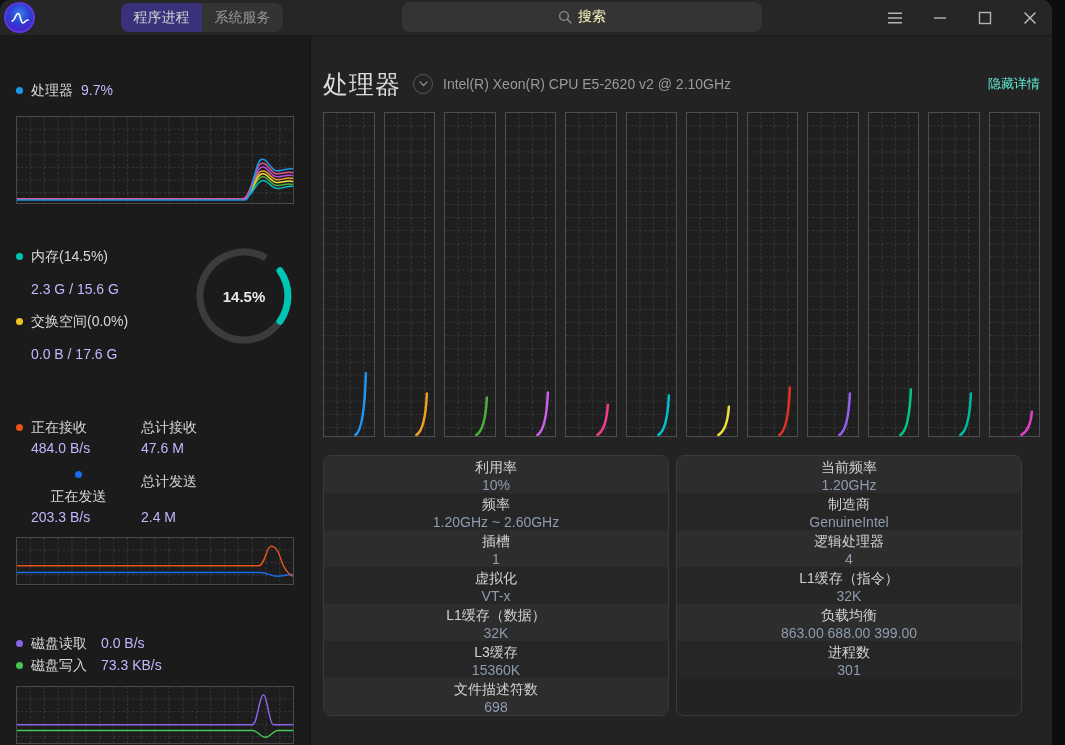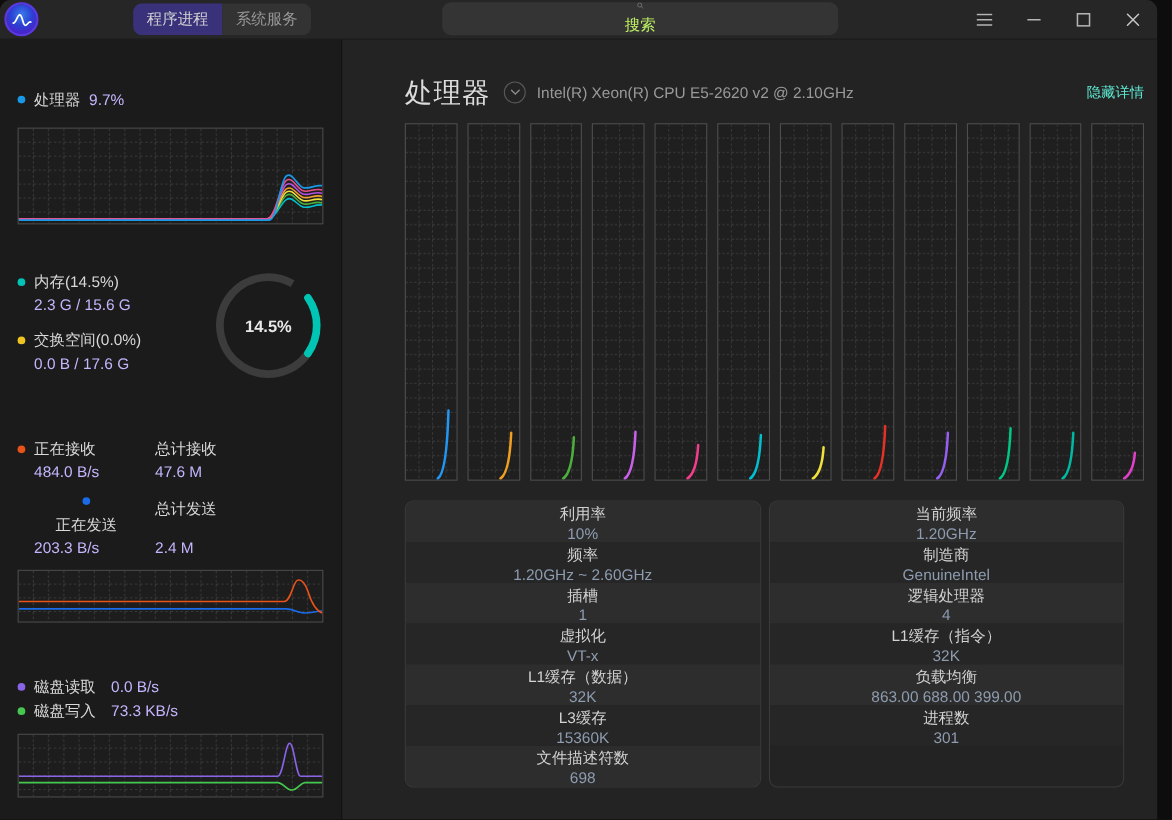--- a/index.html
+++ b/index.html
@@ -9,41 +9,41 @@
   
   .titlebar{height:36px;background:#262626;display:flex;align-items:center;position:relative;flex:0 0 36px;border-bottom:1px solid #1a1a1a;box-sizing:border-box;}
   .app-icon{width:31px;height:31px;border-radius:50%;margin-left:4px;position:relative;flex:0 0 31px;
     background:radial-gradient(circle at 50% 35%, #3a7de8 0%, #2b3fd4 45%, #4a22c8 78%, #6a35e8 100%);
     border:2px solid #5a3ae0;box-sizing:border-box;display:flex;align-items:center;justify-content:center;}
   .tabs{display:flex;margin-left:86px;border-radius:8px;overflow:hidden;height:29px;}
   .tab{width:81px;display:flex;align-items:center;justify-content:center;font-size:14px;cursor:default;}
   .tab.active{background:#39317a;color:#d2d2d2;}
   .tab.inactive{background:#333333;color:#989898;}
   .search{position:absolute;left:402px;top:2px;width:360px;height:30px;background:#343434;border-radius:8px;
-    display:flex;align-items:center;justify-content:center;gap:6px;color:#bef264;font-size:14px;flex-direction:column;}
+    display:flex;align-items:center;justify-content:center;gap:6px;color:#fef9c3;font-size:14px;}
   .win-controls{margin-left:auto;display:flex;height:36px;}
   .win-btn{width:45px;height:36px;display:flex;align-items:center;justify-content:center;}
 
   
-  .body{flex:1;display:flex;min-height:0;gap:45px;}
+  .body{flex:1;display:flex;min-height:0;}
   .sidebar{width:311px;flex:0 0 311px;background:#1b1b1b;border-right:1px solid #121212;box-sizing:border-box;padding:0 16px;}
   .main{flex:1;background:#232323;padding:0 12px;box-sizing:border-box;min-width:0;}
 
   
   .bullet{width:7px;height:7px;border-radius:50%;display:inline-block;flex:0 0 7px;}
   .b-cpu{background:#1a98e8;} .b-mem{background:#00c5b5;} .b-swap{background:#f0c420;}
   .b-recv{background:#e8531a;} .b-send{background:#1a6be8;} .b-read{background:#8a64e8;} .b-write{background:#46c850;}
   .brow{display:flex;align-items:center;gap:8px;font-size:14px;line-height:20px;}
   .dim{color:#c4b5fd;}
   .side-chart{border:1px solid #4a4a4a;box-sizing:border-box;background:#1d1d1d;}
   .side-chart svg{display:block;width:100%;height:100%;}
   .sec-cpu{margin-top:44px;}
   .chart-cpu{margin-top:16px;height:88px;}
   .sec-mem{margin-top:42px;display:flex;align-items:flex-start;}
-  .mem-texts .detail{margin-left:15px;font-size:14px;line-height:22px;}
+  .mem-texts .detail{margin-left:15px;font-size:14px;line-height:22px;margin-top:12px;}
   .mem-gap{height:11px;}
   .donut{margin-left:auto;width:100px;height:100px;}
   .sec-net{margin-top:52px;}
   .net-grid{display:grid;grid-template-columns:125px 1fr;font-size:14px;}
   .net-grid .lab{line-height:20px;}
   .net-grid .val{line-height:22px;padding-left:15px;}
   .net-grid .val.nob{padding-left:0;}
   .net-grid .mt{margin-top:12px;flex-direction:column;}
   .chart-net{margin-top:9px;height:48px;}
   .sec-disk{margin-top:47px;}

